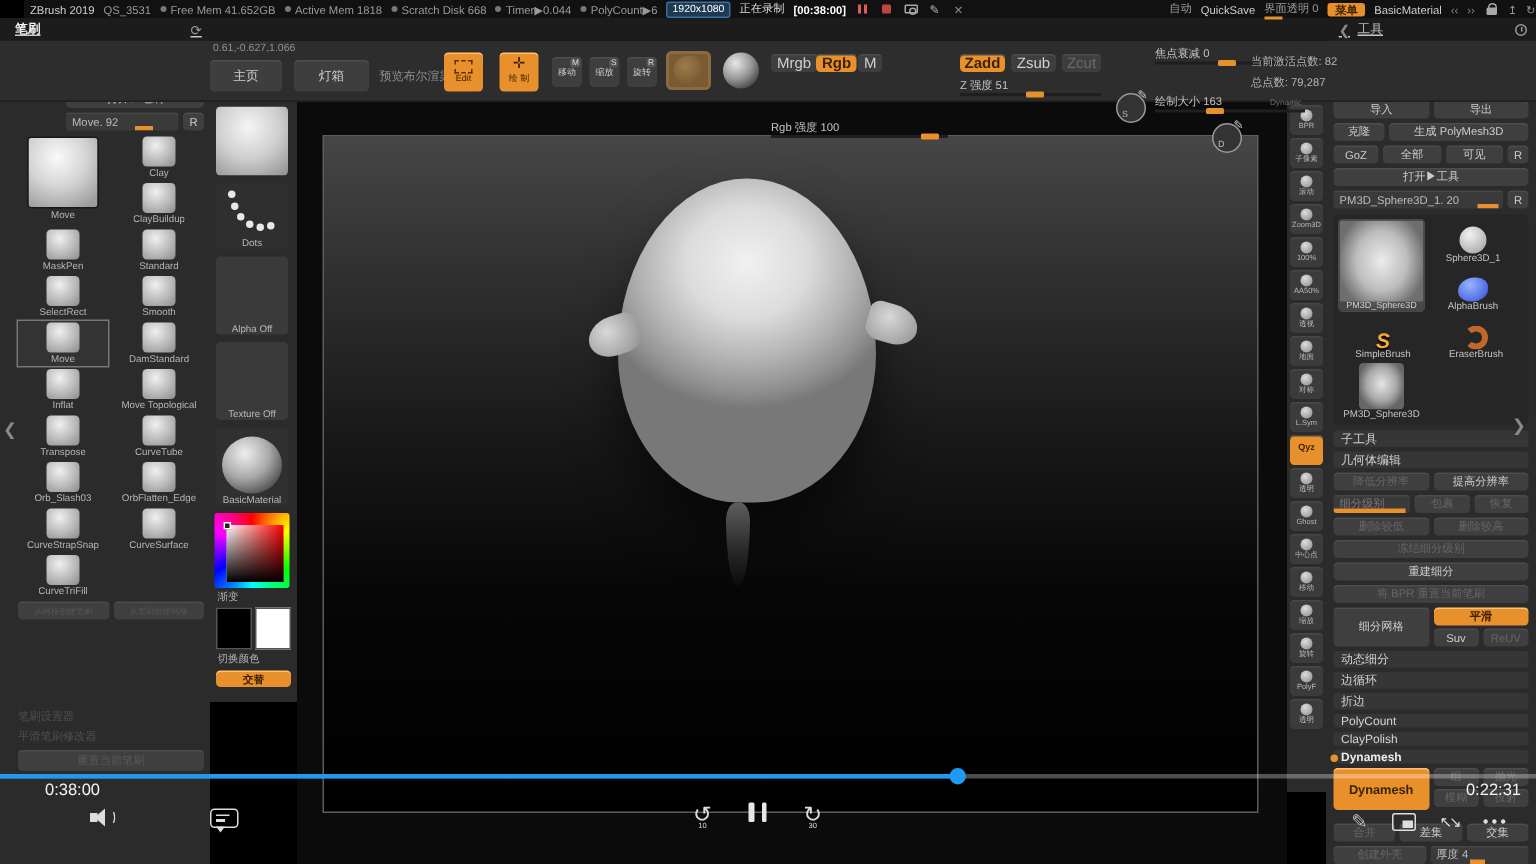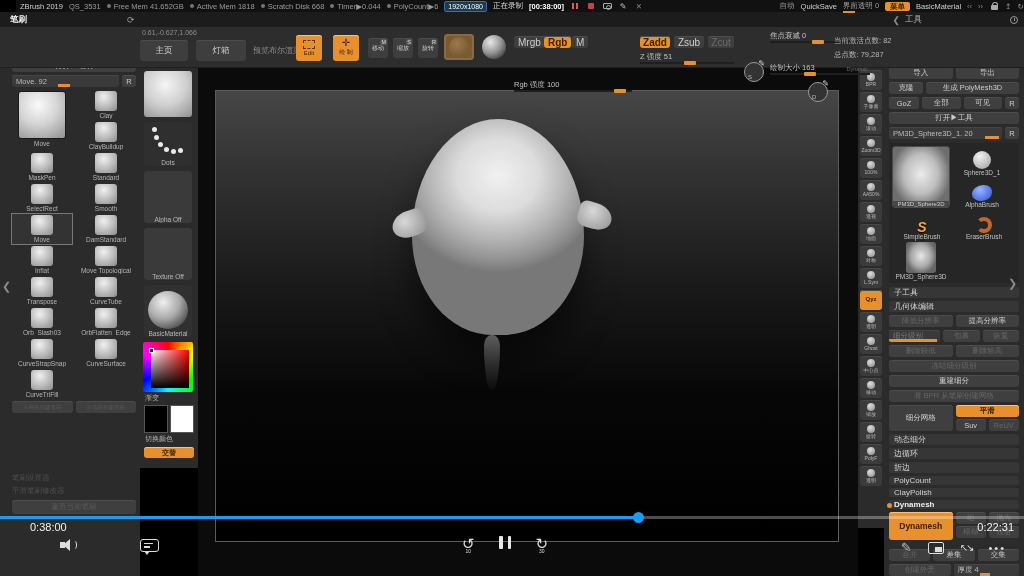--- a/index.html
+++ b/index.html
@@ -21,21 +21,21 @@
   .stop-sq{width:6px;height:6px;background:#c04545;border-radius:1px;}
   .cam{width:9px;height:6px;border:1px solid #aaa;border-radius:1px;position:relative;}
   .cam::after{content:"";position:absolute;left:2.5px;top:1px;width:3px;height:3px;border-radius:50%;border:1px solid #aaa;}
   .pencil{color:#bbb;font-size:8px;}
   .menu-btn{background:var(--accent);color:#402500;font-weight:bold;padding:0 5px;border-radius:2px;line-height:9px;font-size:7.5px;}
   .opa{position:relative;padding-bottom:1px;}
   .opa::after{content:"";position:absolute;left:0;bottom:-1px;width:12px;height:2px;background:var(--accent);}
   .lockico{width:7px;height:5px;background:#a9a9a9;border-radius:1px;position:relative;margin-top:3px;}
   .lockico::before{content:"";position:absolute;left:1px;top:-3px;width:4px;height:3px;border:1px solid #a9a9a9;border-bottom:none;border-radius:3px 3px 0 0;}
   
-  .menubar{position:absolute;left:0;top:12px;width:1024px;height:15px;background:#1c1c1c;display:flex;align-items:center;font-size:8.5px;z-index:29;}
+  .menubar{position:absolute;left:0;top:12px;width:1024px;height:15px;background:#1c1c1c;display:flex;align-items:center;font-size:8.5px;z-index:29;text-decoration:underline;}
   .palette-title{color:#f0f0f0;margin-left:10px;font-weight:bold;}
   .refresh{color:#999;margin-left:100px;font-size:9px;}
   .menus{display:flex;gap:9px;margin-left:12px;color:#9b9b9b;}
   .menu-item{cursor:default;}
   .menubar .rightside{margin-left:auto;display:flex;align-items:center;gap:5px;margin-right:6px;color:#bbb;}
   .chev{color:#8a8a8a;font-size:9px;}
   .clock{width:8px;height:8px;border:1px solid #999;border-radius:50%;position:relative;}
   .clock::after{content:"";position:absolute;left:3px;top:1px;width:1px;height:3px;background:#999;}
   
   .shelf{position:absolute;left:0;top:27px;width:1024px;height:41px;background:#2d2d2d;border-bottom:1px solid #1f1f1f;z-index:5;}
@@ -62,21 +62,21 @@
   
   .btn{background:var(--btn);border-radius:3px;box-shadow:inset 0 1px 0 #4d4d4d;color:#cdcdcd;font-size:7.5px;display:flex;align-items:center;justify-content:center;height:12px;overflow:hidden;white-space:nowrap;}
   .btn.acc{background:var(--accent);color:#3c2200;font-weight:bold;box-shadow:inset 0 1px 0 #ffc071;}
   .btn.dim{color:#666;}
   .hdr{background:#363636;border-radius:2px;color:#d2d2d2;font-size:8px;height:12px;display:flex;align-items:center;padding-left:5px;position:relative;white-space:nowrap;}
   .hdr .odot{width:5px;height:5px;border-radius:50%;background:var(--accent);position:absolute;left:-2px;top:3px;}
   .fslider{position:relative;background:#3a3a3a;border-radius:2px;height:12px;font-size:7.5px;color:#bdbdbd;display:flex;align-items:center;padding-left:4px;box-shadow:inset 0 1px 0 #464646;white-space:nowrap;overflow:hidden;}
   .fslider .mk{position:absolute;bottom:0;height:3px;background:var(--accent);}
   
   .left-panel{position:absolute;left:0;top:27px;width:140px;height:549px;background:var(--panel);z-index:4;padding:3px 4px 0 12px;}
-  .lp-row{display:flex;gap:3px;margin-bottom:3px;}
+  .lp-row{display:flex;gap:3px;margin-bottom:3px;margin-left:32px;}
   .lp-row .btn{flex:1;}
   .brushgrid{display:grid;grid-template-columns:1fr 1fr;gap:1px 4px;margin-top:3px;}
   .bgitem{display:flex;flex-direction:column;align-items:center;font-size:6.5px;color:#b5b5b5;line-height:7px;padding:1px 0;}
   .bgitem .thumb{width:22px;height:20px;border-radius:3px;background:radial-gradient(circle at 40% 30%,#f0f0f0,#b9b9b9 55%,#8a8a8a);margin-bottom:1px;}
   .bgitem.big{grid-row:span 2;}
   .bgitem.big .thumb{width:48px;height:48px;border:1px solid #191919;background:radial-gradient(circle at 42% 28%,#fafafa,#d5d5d5 45%,#9c9c9c 90%);}
   .bgitem.selected{outline:1px solid #777;background:#333;}
   .bgitem span{max-width:64px;overflow:hidden;white-space:nowrap;}
   .dimbtns{display:flex;gap:3px;margin-top:2px;}
   .dimbtns .btn{flex:1;font-size:5.5px;color:#555;}
@@ -618,21 +618,21 @@
     <div class="btn dim">删除较低</div>
     <div class="btn dim">删除较高</div>
   </div>
   <div class="rp-row">
       <div class="btn dim">冻结细分级别</div>
     </div>
   <div class="rp-row">
       <div class="btn">重建细分</div>
     </div>
   <div class="rp-row">
-      <div class="btn dim">将 BPR 从笔刷创建网格</div>
+      <div class="btn dim">将 BPR 重置当前笔刷</div>
     </div>
   <div class="rp-row" style="height:26px;">
     <div class="btn" style="height:26px;">细分网格</div>
     <div style="flex:1;display:flex;flex-direction:column;gap:2px;">
       <div class="btn acc">平滑</div>
       <div class="rp-row">
         <div class="btn">Suv</div>
         <div class="btn dim">ReUV</div>
       </div>
     </div>

